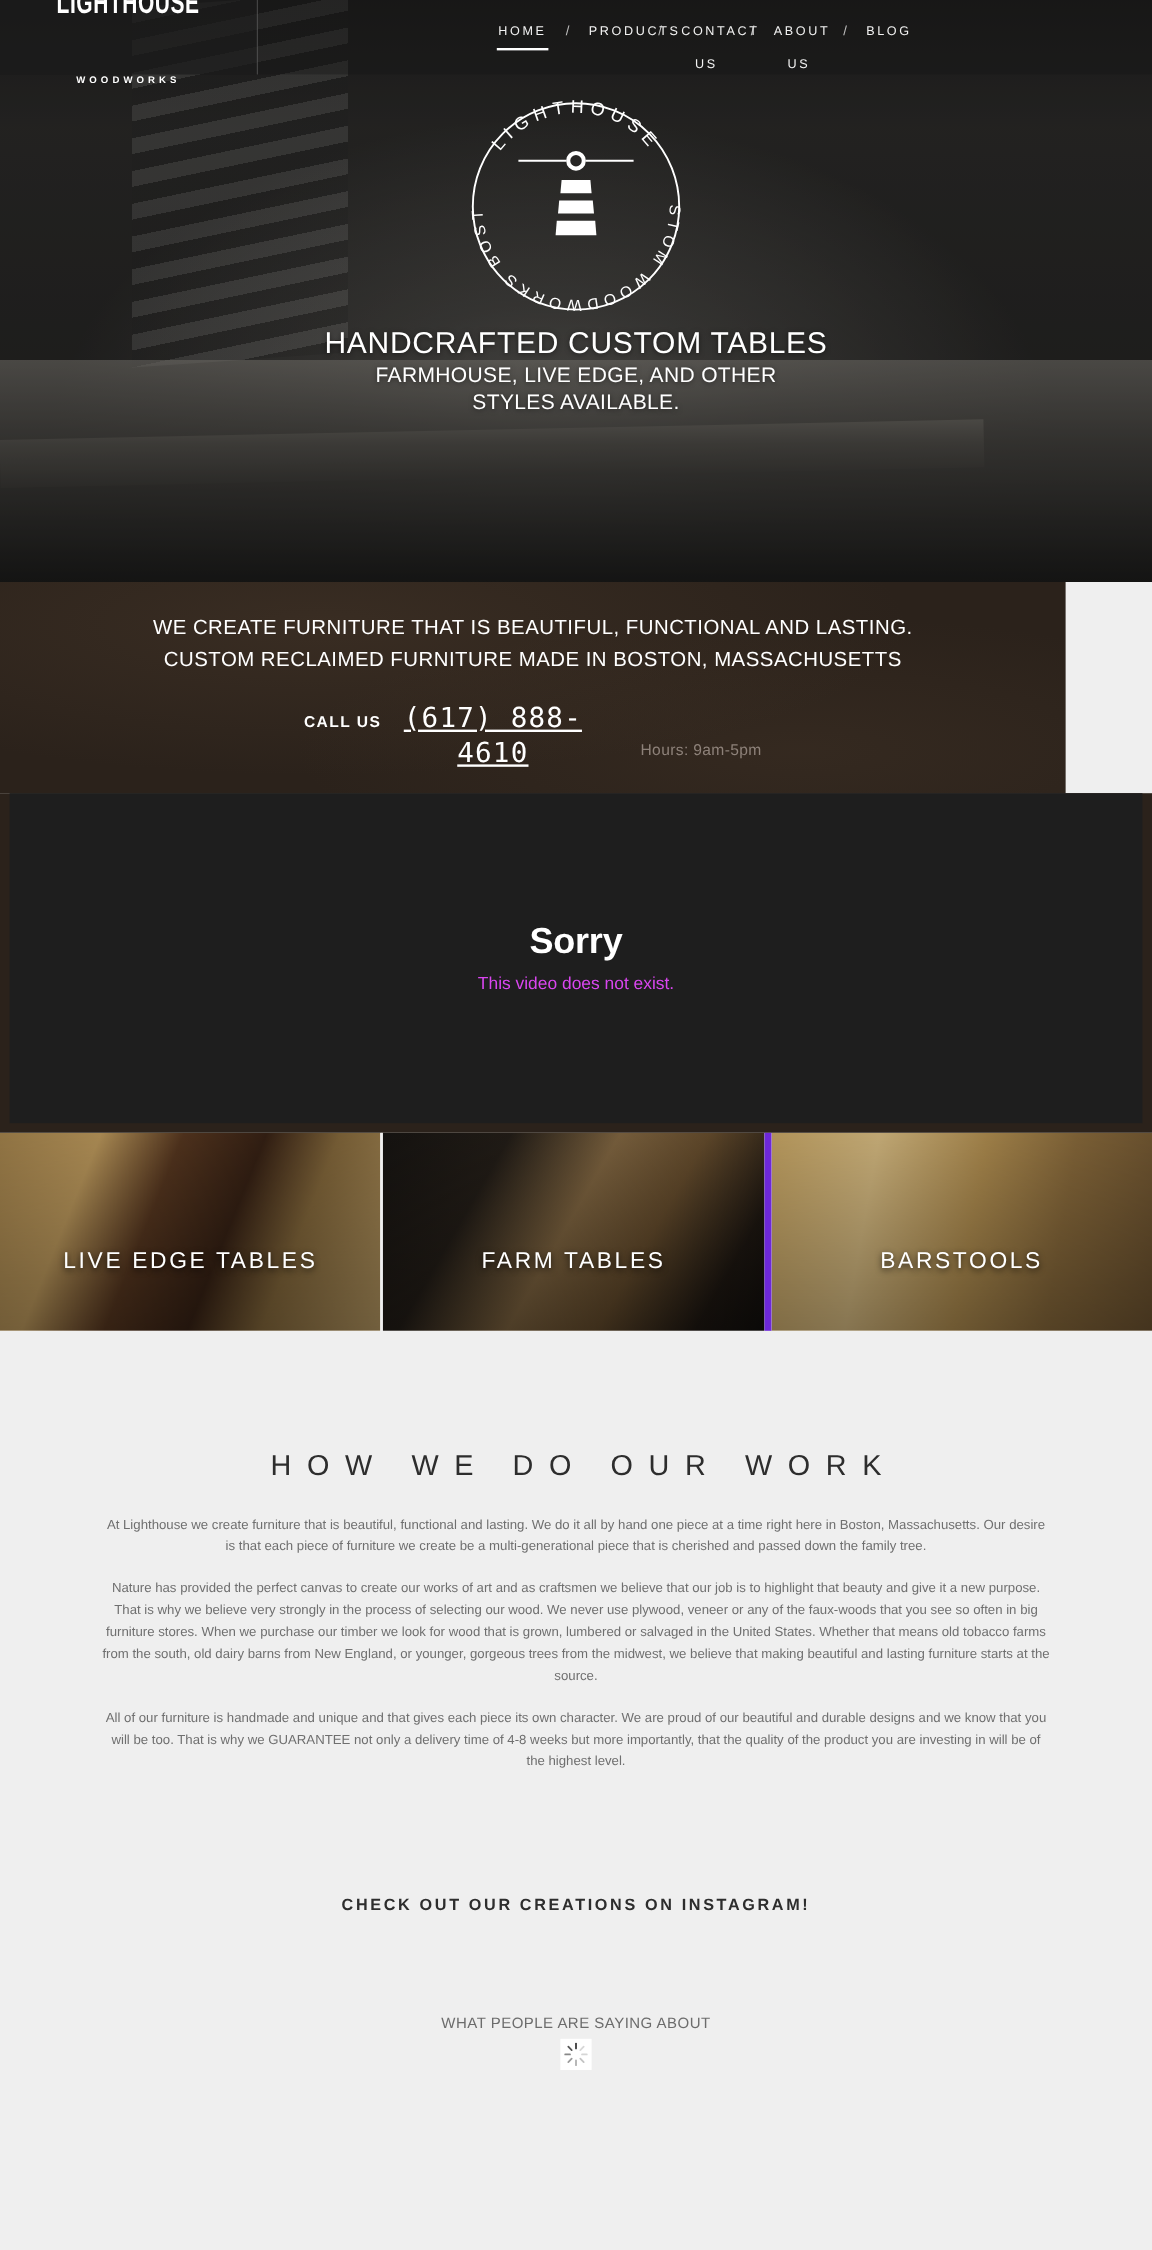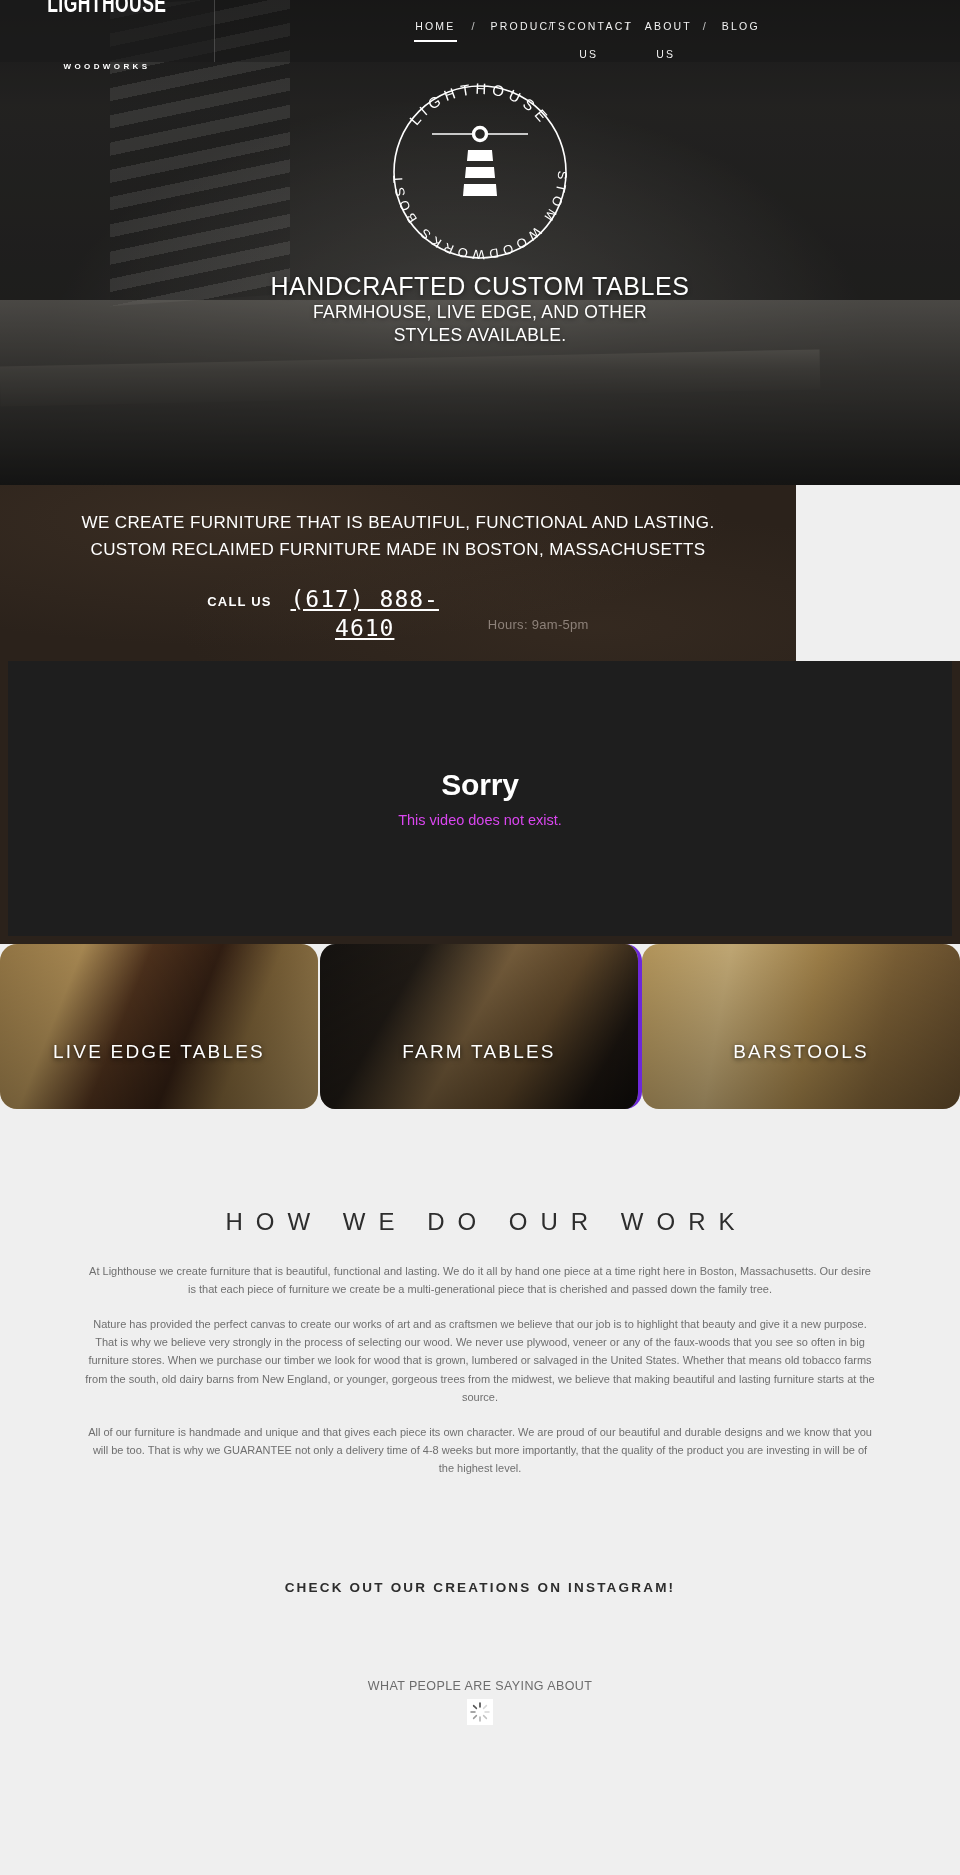--- a/index.html
+++ b/index.html
@@ -121,21 +121,21 @@
     text-shadow:0 1px 4px rgba(0,0,0,.5);
   }
   .hero-h2{
     color:#fff; font-size:17.5px; letter-spacing:.3px; font-weight:400;
     margin-top:0; line-height:1.3;
     text-shadow:0 1px 4px rgba(0,0,0,.5);
   }
 
   
   .banner{
-    width:796px; padding:24px 0 18px;
+    width:888px; padding:24px 0 18px;
     background:
       radial-gradient(ellipse 700px 180px at 30% 20%, rgba(90,70,52,.30), transparent 70%),
       radial-gradient(ellipse 600px 160px at 75% 80%, rgba(80,62,46,.26), transparent 70%),
       #2b221b;
     text-align:center;
   }
   .banner-line{
     color:#fff; font-size:17px; letter-spacing:.4px; line-height:1.6;
     font-weight:400;
   }
@@ -163,22 +163,22 @@
     width:944px; height:275px; background:#1e1e1e;
     display:flex; flex-direction:column;
     align-items:center; justify-content:center;
     margin:0 auto;
   }
   .video-title{ color:#fff; font-size:30px; font-weight:700; letter-spacing:-.2px; }
   .video-sub{ color:#d946ef; font-size:14.5px; margin-top:10px; }
 
   
   .tiles{ display:flex; width:960px; height:165px; }
-  .tile{ position:relative; overflow:hidden; flex:1;border-radius:17px; }
-  .tile:nth-child(2){ border-left:2px solid #efefef; border-right:4px solid #6d28d9; }
+  .tile{ position:relative; overflow:hidden; flex:1; }
+  .tile:nth-child(2){ border-left:2px solid #efefef; border-right:6px solid #6d28d9; }
   .tile-img{ position:absolute; inset:0; }
   .t1 .tile-img{
     background:
       linear-gradient(180deg, rgba(0,0,0,.18), rgba(0,0,0,.42)),
       linear-gradient(112deg,#b08d52 0%,#caa463 22%,#5d3b22 40%,#3b2416 58%,#8e7040 74%,#c3a369 100%);
   }
   .t2 .tile-img{
     background:
       linear-gradient(180deg, rgba(0,0,0,.25), rgba(0,0,0,.5)),
       linear-gradient(120deg,#1b1815 0%,#2a231c 26%,#9a7a4e 48%,#7a5c36 66%,#241c15 86%,#14110e 100%);

